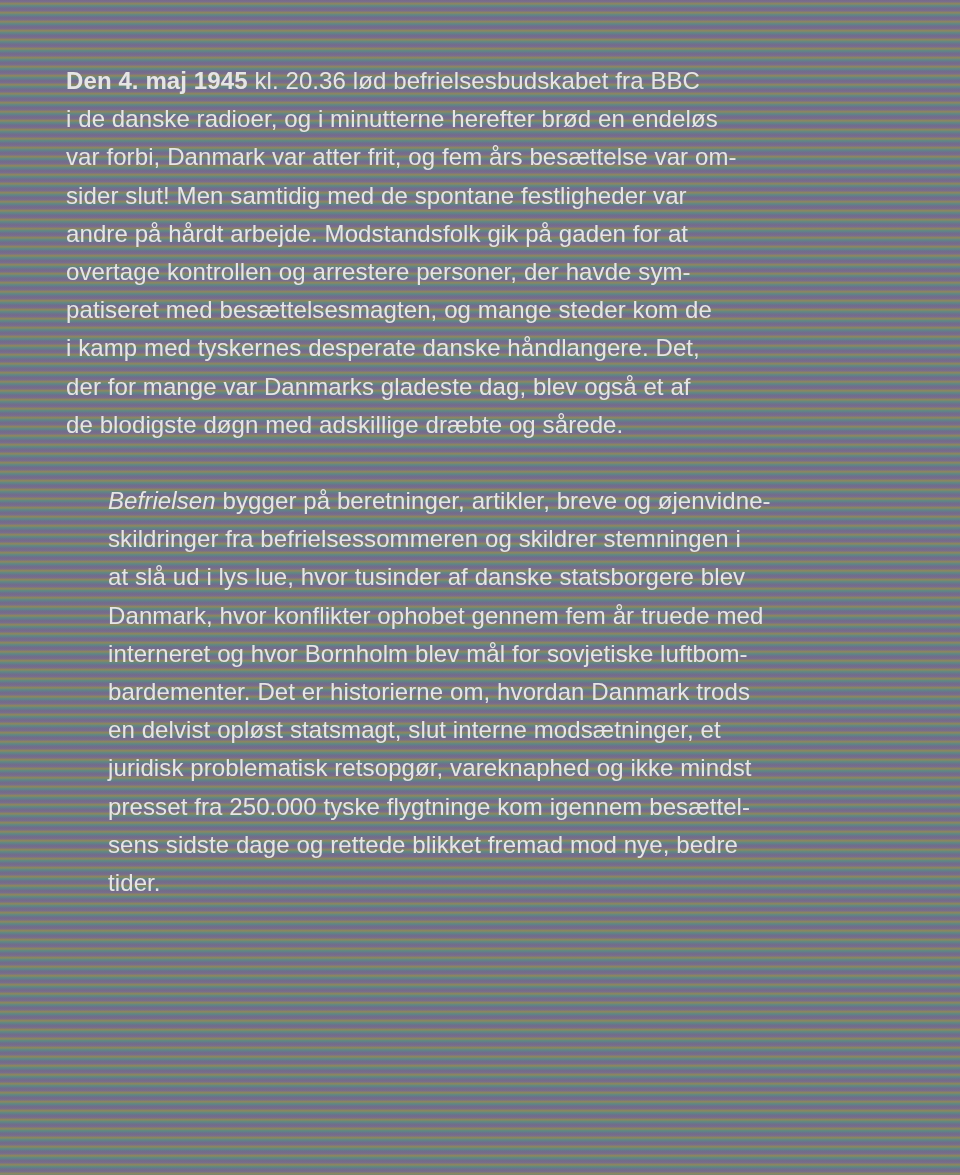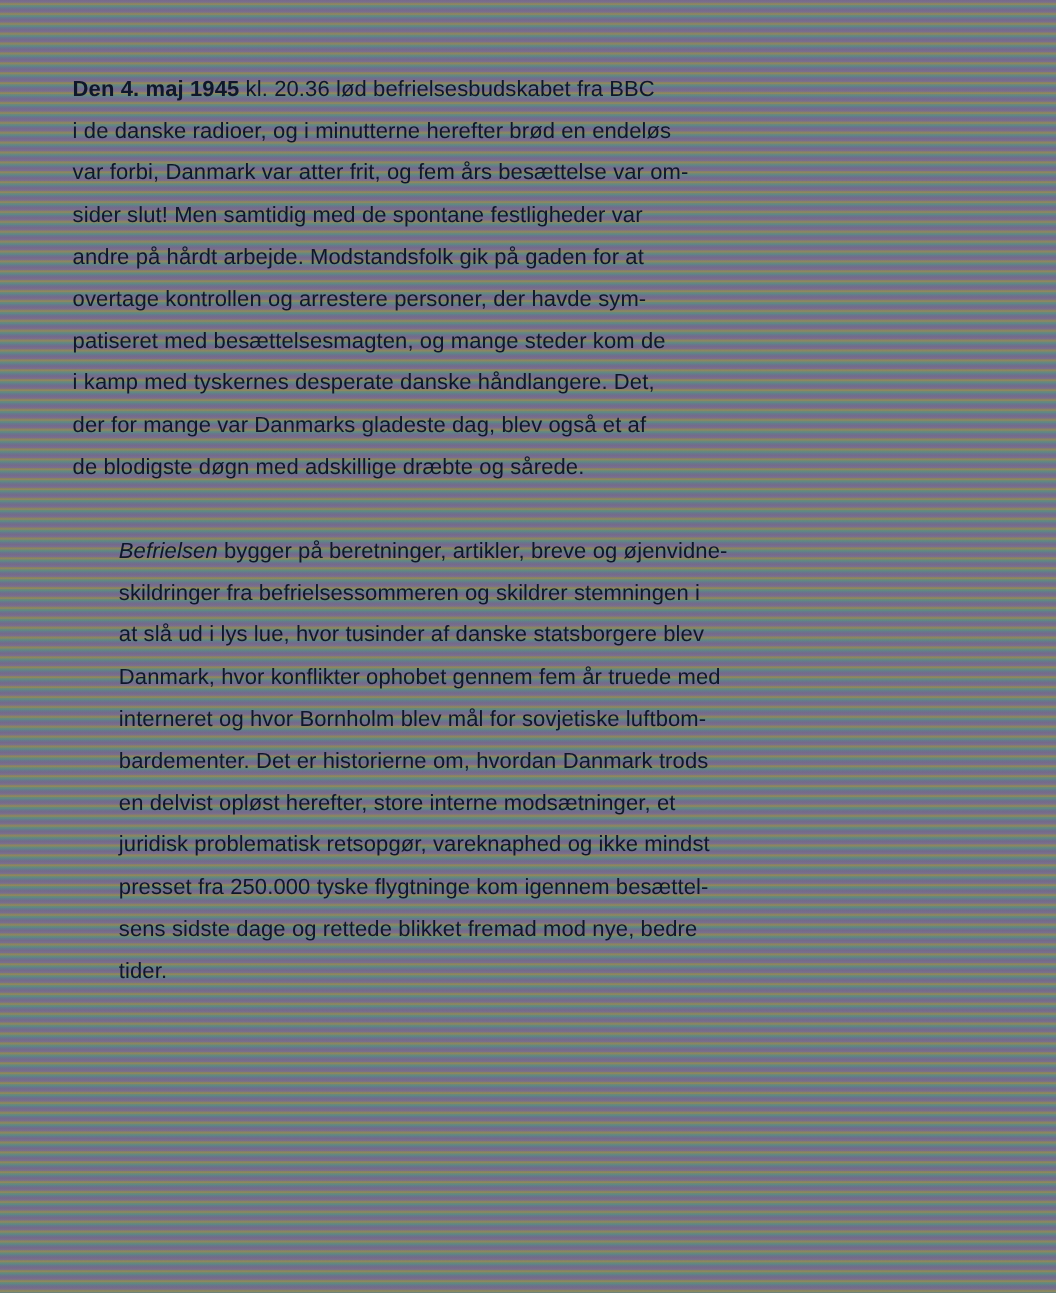--- a/index.html
+++ b/index.html
@@ -29,22 +29,22 @@
       position: absolute;
       inset: 0;
       background: linear-gradient(to bottom, rgba(120,110,140,0.08), rgba(100,120,110,0.08));
       pointer-events: none;
     }
     .blurb {
       position: absolute;
       left: 66px;
       top: 62px;
       width: 880px;
-      color: #0f172a;
-      font-size: 20px;
+      color: #e5e5e5;
+      font-size: 24px;
       line-height: 38.2px;
       letter-spacing: 0.1px;
     }
     .para {
       margin: 0;
     }
     .para + .para {
       margin-top: 38px;
       margin-left: 42px;
     }
@@ -77,19 +77,19 @@
     <span class="line">der for mange var Danmarks gladeste dag, blev også et af</span>
     <span class="line">de blodigste døgn med adskillige dræbte og sårede.</span>
   </p>
   <p class="para">
     <span class="line"><span class="ital">Befrielsen</span><span> bygger på beretninger, artikler, breve og øjenvidne-</span></span>
     <span class="line">skildringer fra befrielsessommeren og skildrer stemningen i</span>
     <span class="line">at slå ud i lys lue, hvor tusinder af danske statsborgere blev</span>
     <span class="line">Danmark, hvor konflikter ophobet gennem fem år truede med</span>
     <span class="line">interneret og hvor Bornholm blev mål for sovjetiske luftbom-</span>
     <span class="line">bardementer. Det er historierne om, hvordan Danmark trods</span>
-    <span class="line">en delvist opløst herefter, store interne modsætninger, et</span>
+    <span class="line">en delvist opløst statsmagt, slut interne modsætninger, et</span>
     <span class="line">juridisk problematisk retsopgør, vareknaphed og ikke mindst</span>
     <span class="line">presset fra 250.000 tyske flygtninge kom igennem besættel-</span>
     <span class="line">sens sidste dage og rettede blikket fremad mod nye, bedre</span>
     <span class="line">tider.</span>
   </p>
 </div>
 
 </body></html>

